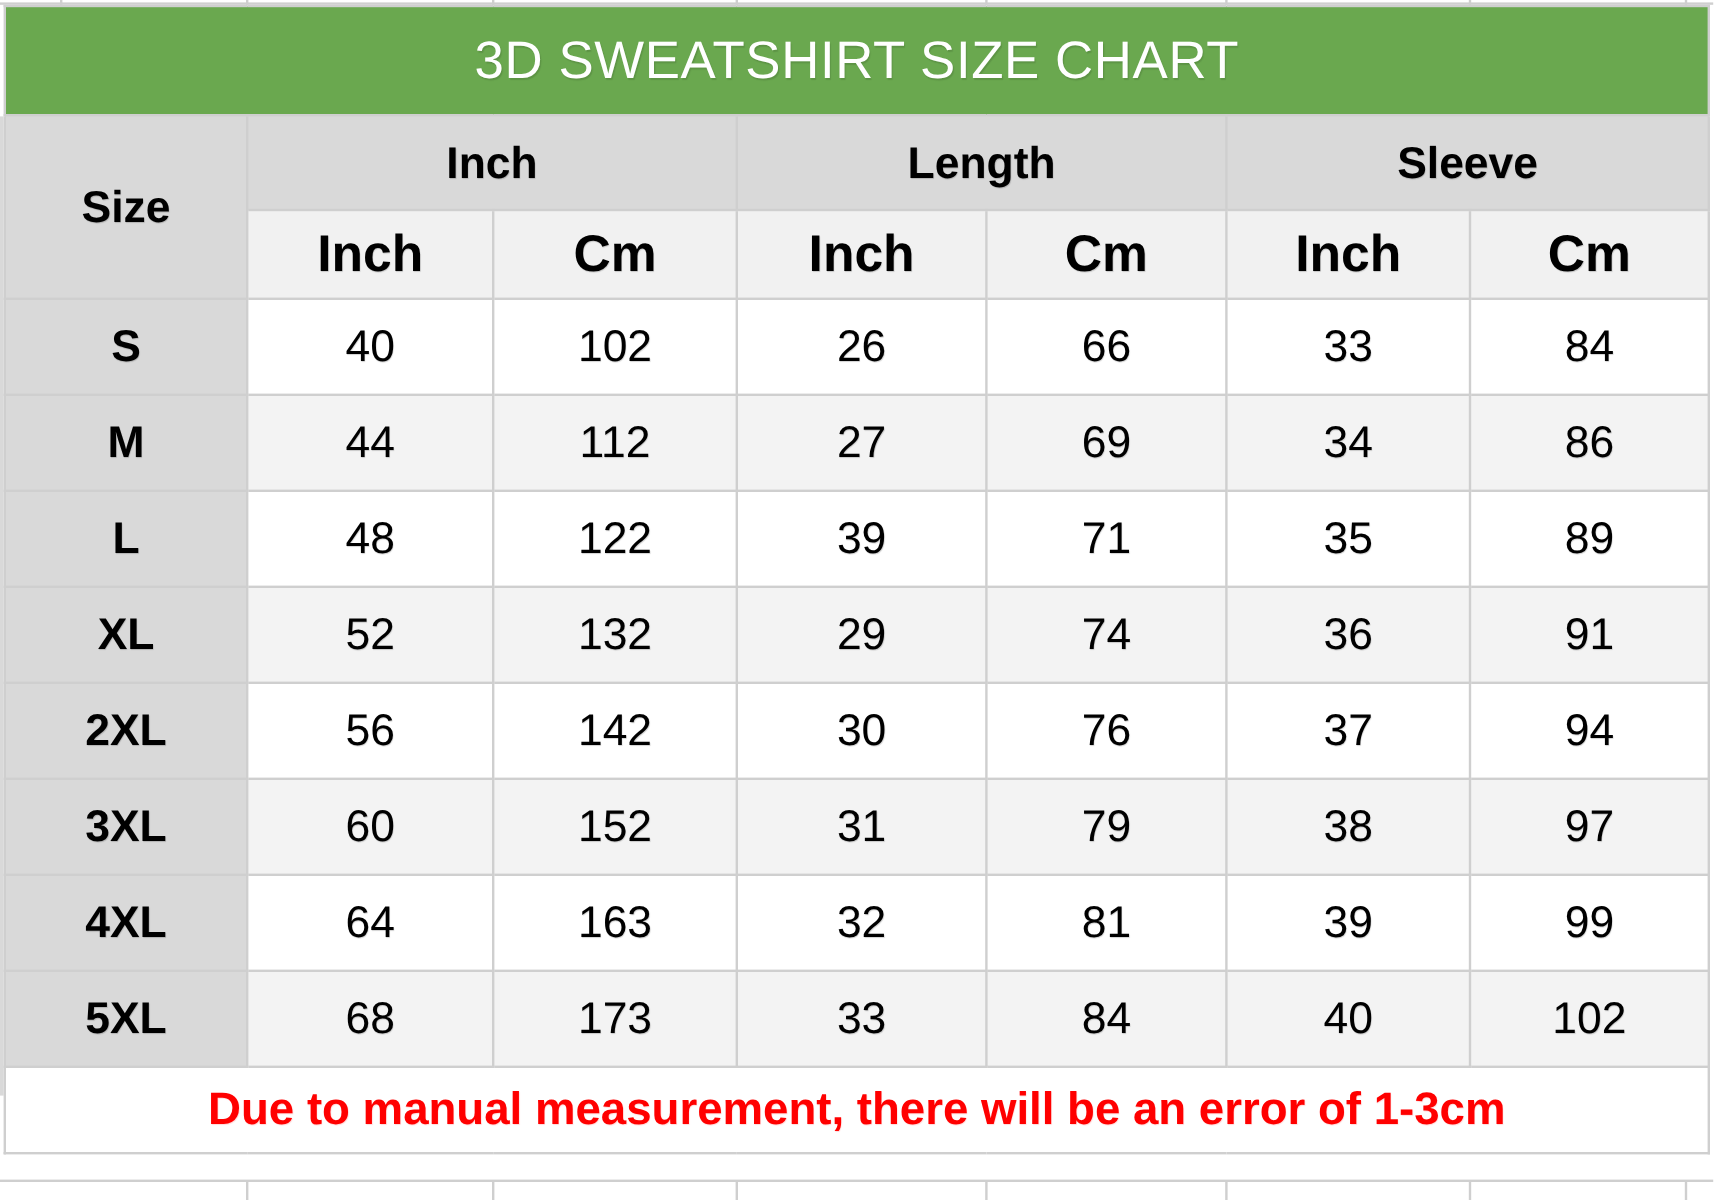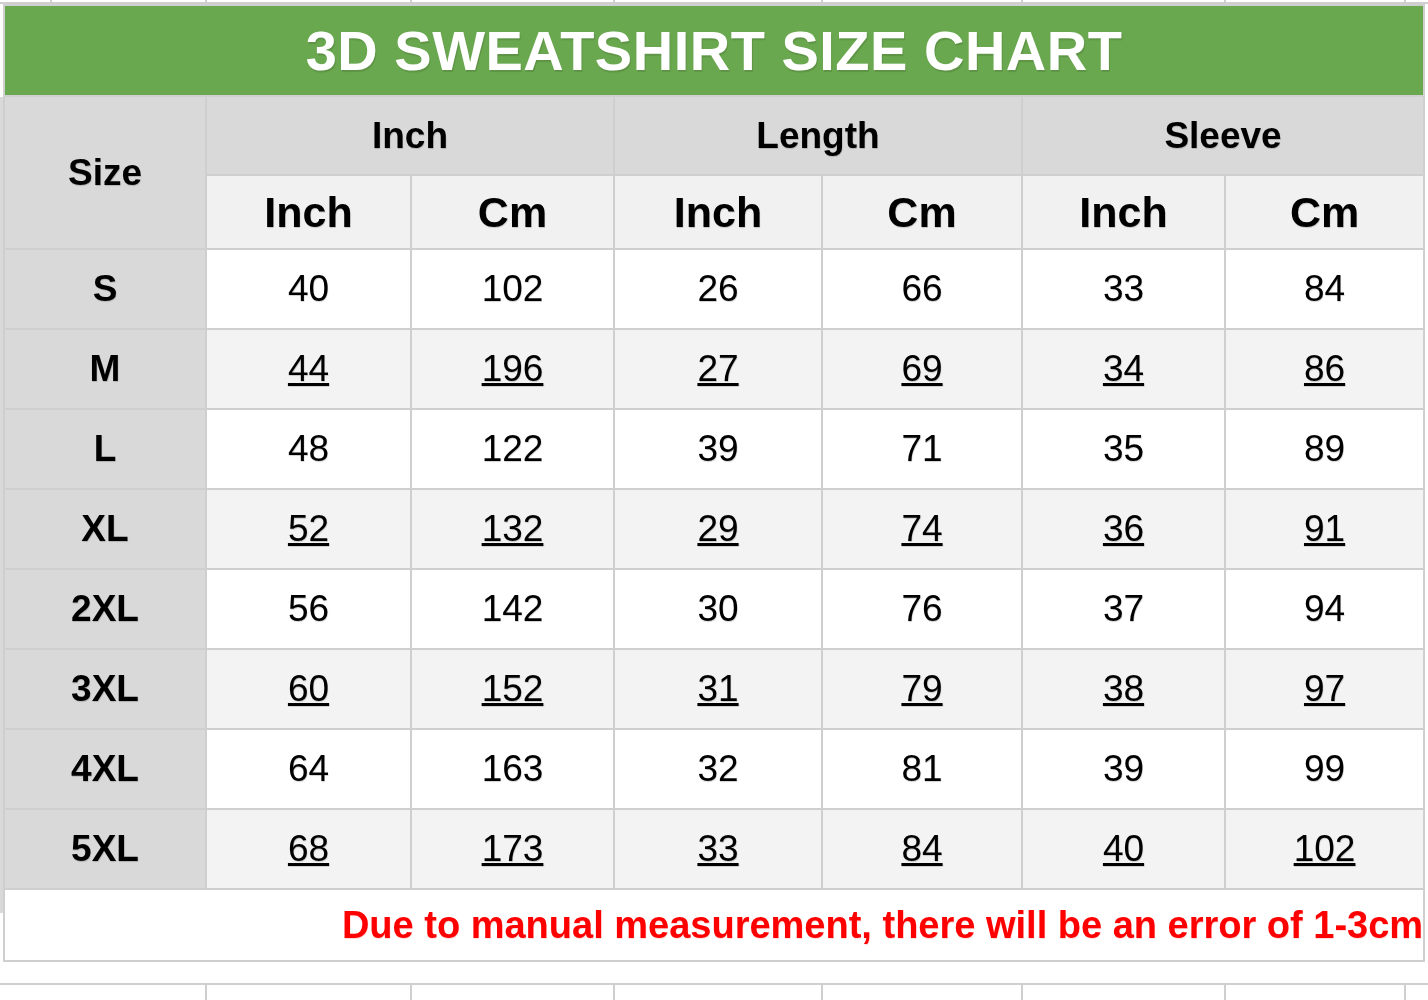--- a/index.html
+++ b/index.html
@@ -27,22 +27,22 @@
     border:2px solid var(--border,#cfcfcf);
     text-align:center;
     vertical-align:middle;
     padding:0;
     text-shadow:0.5px 0.8px 0.8px rgba(0,0,0,0.18);
   }
   tr.title-row th {
     height:89px;
     background:var(--green,#6aa84f);
     color:var(--title-text,#ffffff);
-    font-size:56px;
-    font-weight:bold;
+    font-size:44px;
+    font-weight:normal;
     letter-spacing:0.5px;
     text-shadow:1px 1.5px 1px rgba(0,0,0,0.12);
   }
   tr.group-row th {
     height:77px;
     background:var(--header-gray,#d9d9d9);
     font-size:37px;
     font-weight:bold;
   }
   th.size-head {
@@ -52,29 +52,28 @@
   }
   tr.unit-row th {
     height:72px;
     background:var(--subheader-gray,#f1f1f1);
     font-size:43px;
     font-weight:bold;
   }
   tr.data-row td, tr.data-row th { height:78px; font-size:37px; font-weight:400; }
   tr.data-row th.size-cell { background:var(--header-gray,#d9d9d9); font-weight:bold; }
   tr.data-row.r-odd  td { background:#ffffff; }
-  tr.data-row.r-even td { background:var(--stripe,#f3f3f3);text-decoration:underline; }
+  tr.data-row.r-even td { background:var(--stripe,#f3f3f3); }
   tr.note-row td {
     height:70px;
     background:#ffffff;
     color:var(--note-red,#ff0000);
     font-size:38px;
     font-weight:bold;
     text-shadow:0.5px 0.8px 0.8px rgba(255,0,0,0.15);
-    text-align:right;
   }
 </style>
 </head>
 <body>
 
 <div class="canvas">
 
   <div class="hline" style="top:2px;"></div>
   <div class="left-strip"></div>
 
@@ -113,21 +112,21 @@
           <td>40</td>
           <td>102</td>
           <td>26</td>
           <td>66</td>
           <td>33</td>
           <td>84</td>
         </tr>
         <tr class="data-row r-even">
           <th class="size-cell">M</th>
           <td>44</td>
-          <td>196</td>
+          <td>112</td>
           <td>27</td>
           <td>69</td>
           <td>34</td>
           <td>86</td>
         </tr>
         <tr class="data-row r-odd">
           <th class="size-cell">L</th>
           <td>48</td>
           <td>122</td>
           <td>39</td>

